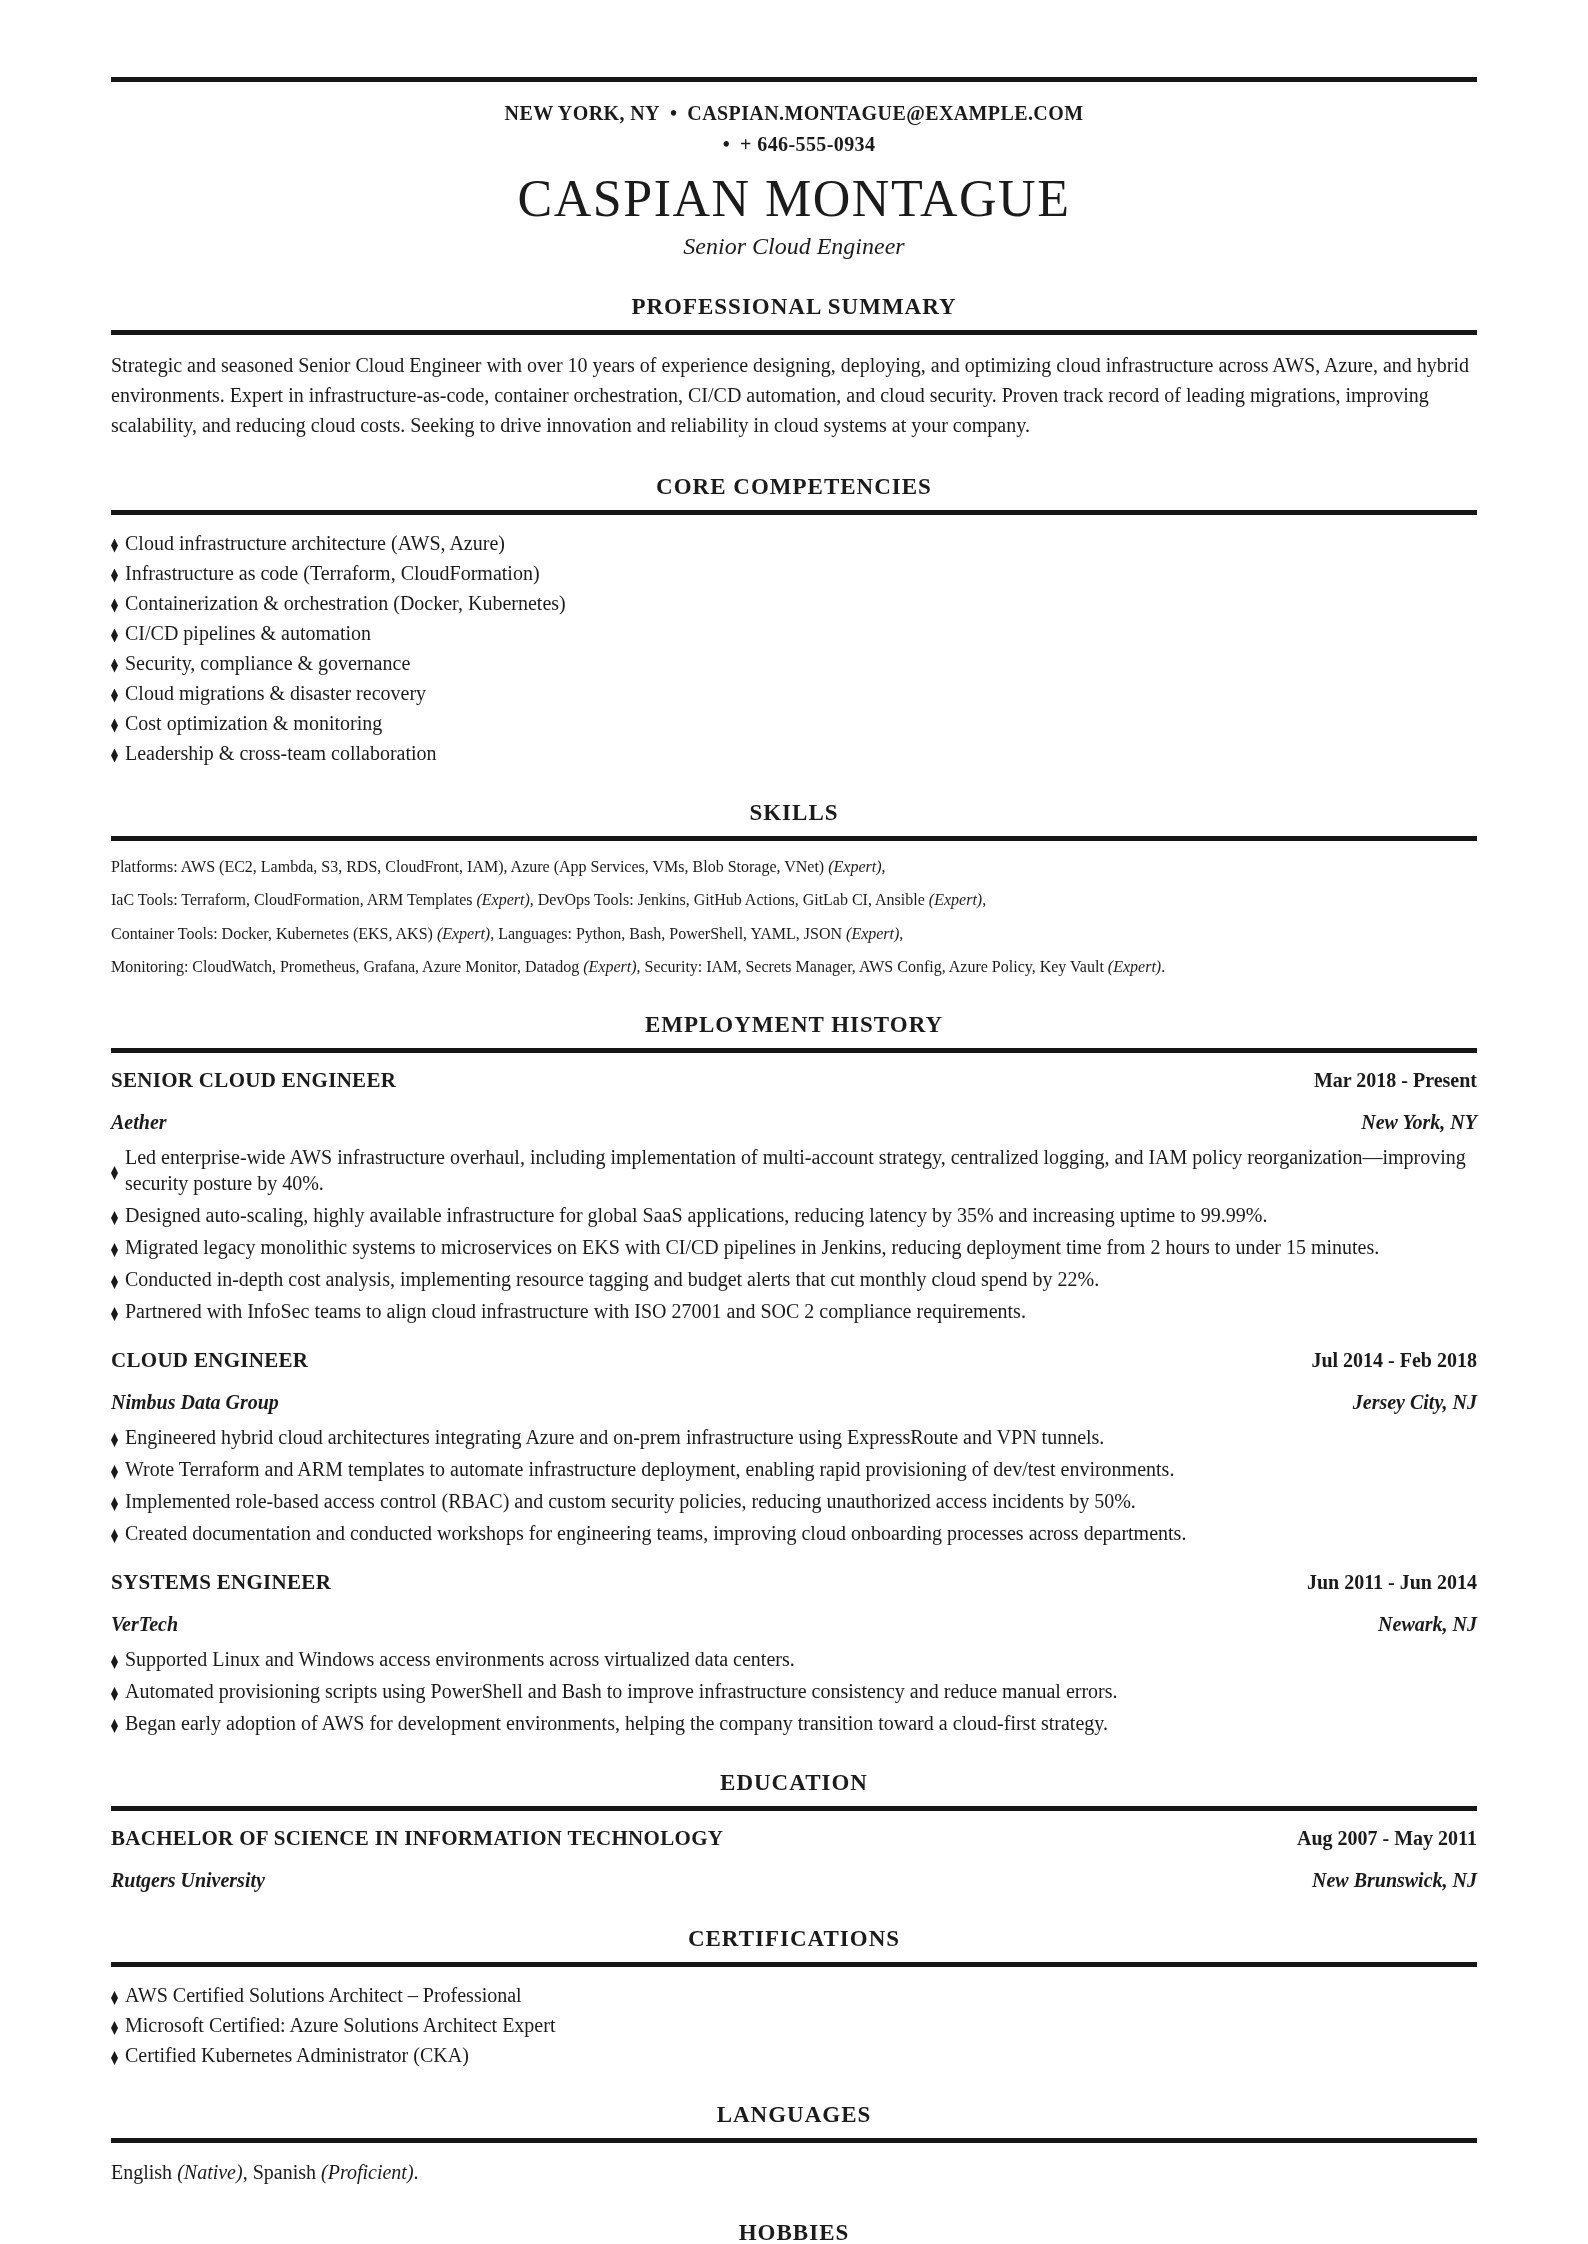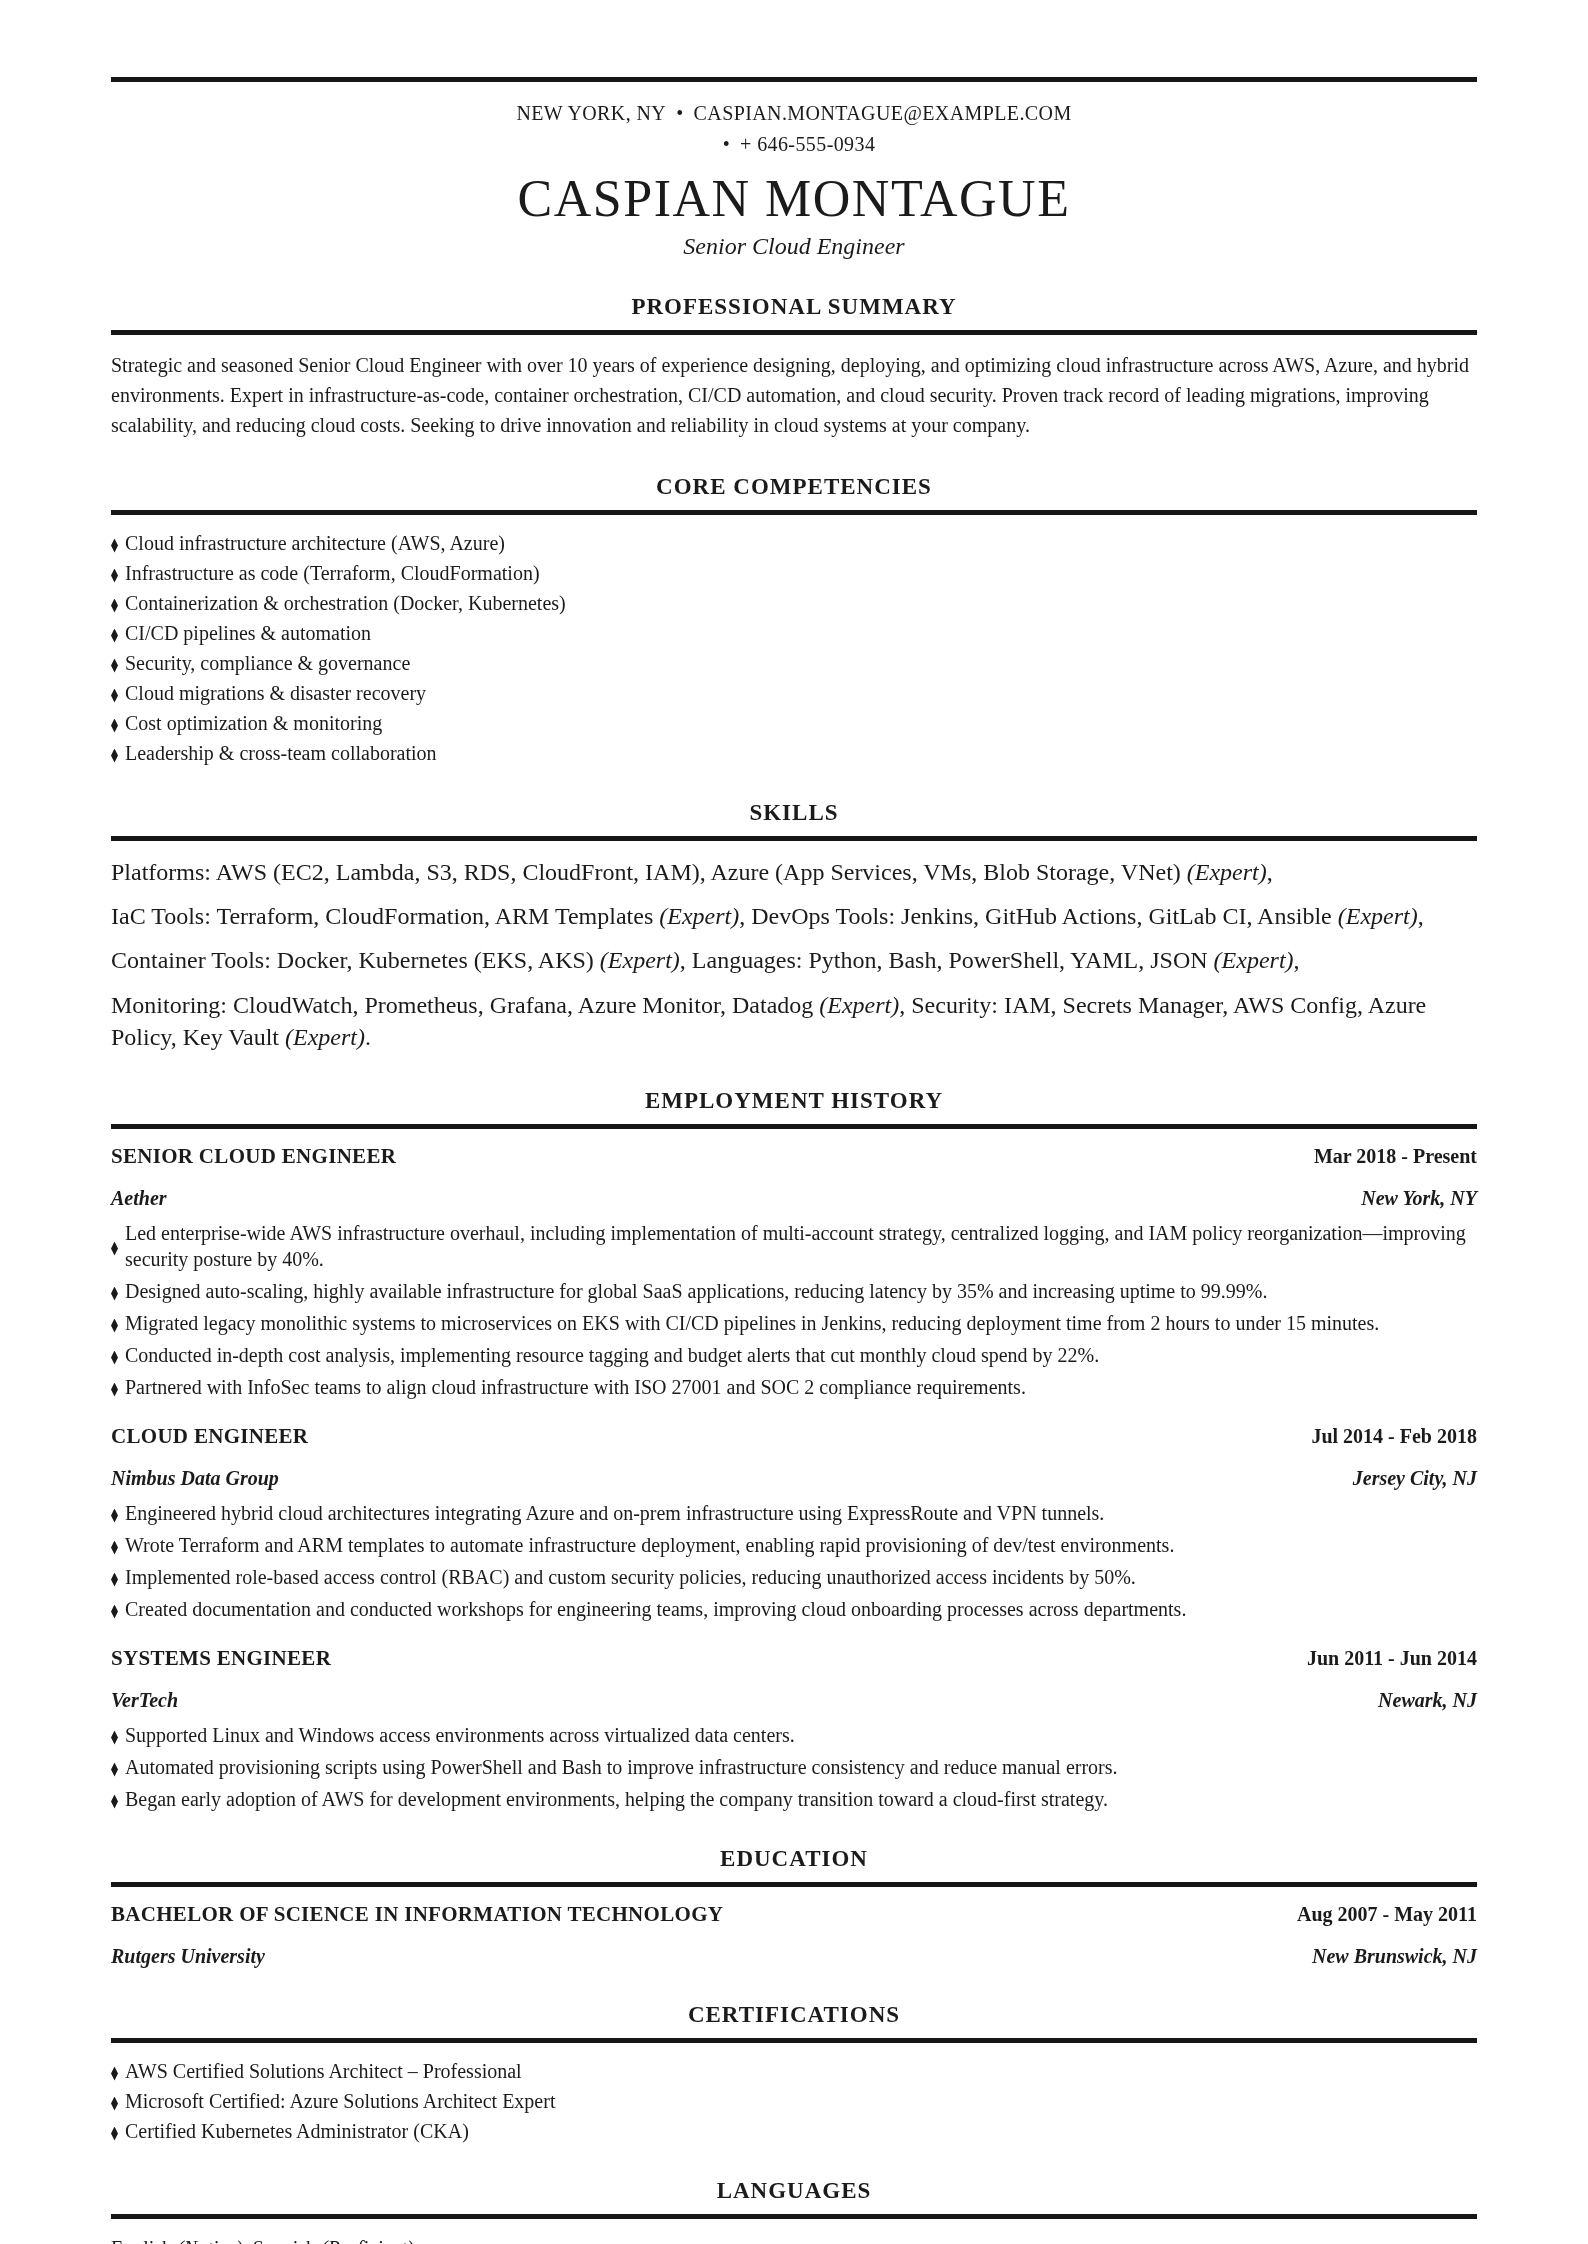--- a/index.html
+++ b/index.html
@@ -21,20 +21,21 @@
     height: 3px;
     border-top: 3px solid #161616;
     border-bottom: 2px solid #161616;
   }
   .contact {
     text-align: center;
     font-size: 20px;
     line-height: 1.55;
     letter-spacing: 0.4px;
     margin-top: 16px;
+    font-weight: bold;
   }
   .contact .sep { padding: 0 10px; }
   .name {
     text-align: center;
     font-size: 52px;
     font-weight: normal;
     letter-spacing: 1.5px;
     line-height: 1.05;
     margin-top: 12px;
   }
@@ -66,21 +67,21 @@
   .diamond {
     flex: 0 0 auto;
     width: 7px;
     height: 14px;
     margin-top: 6px;
     background: #1a1a1a;
     clip-path: polygon(50% 0, 100% 50%, 50% 100%, 0 50%);
   }
   .emp .bitem { margin-bottom: 6px; }
 
-  .skill-line { font-size: 24px; line-height: 1.35; margin-bottom: 12px; }
+  .skill-line { font-size: 16px; line-height: 1.35; margin-bottom: 12px; }
   .it { font-style: italic; }
 
   .job { margin-bottom: 24px; }
   .job:last-child { margin-bottom: 0; }
   .row2 { display: flex; justify-content: space-between; align-items: baseline; }
   .job-title { font-size: 21px; font-weight: bold; letter-spacing: 0.3px; }
   .job-dates { font-size: 20px; font-weight: bold; }
   .job-sub { margin-top: 18px; }
   .job-company, .job-location { font-size: 20px; font-weight: bold; font-style: italic; }
   .job-bullets { margin-top: 10px; }

